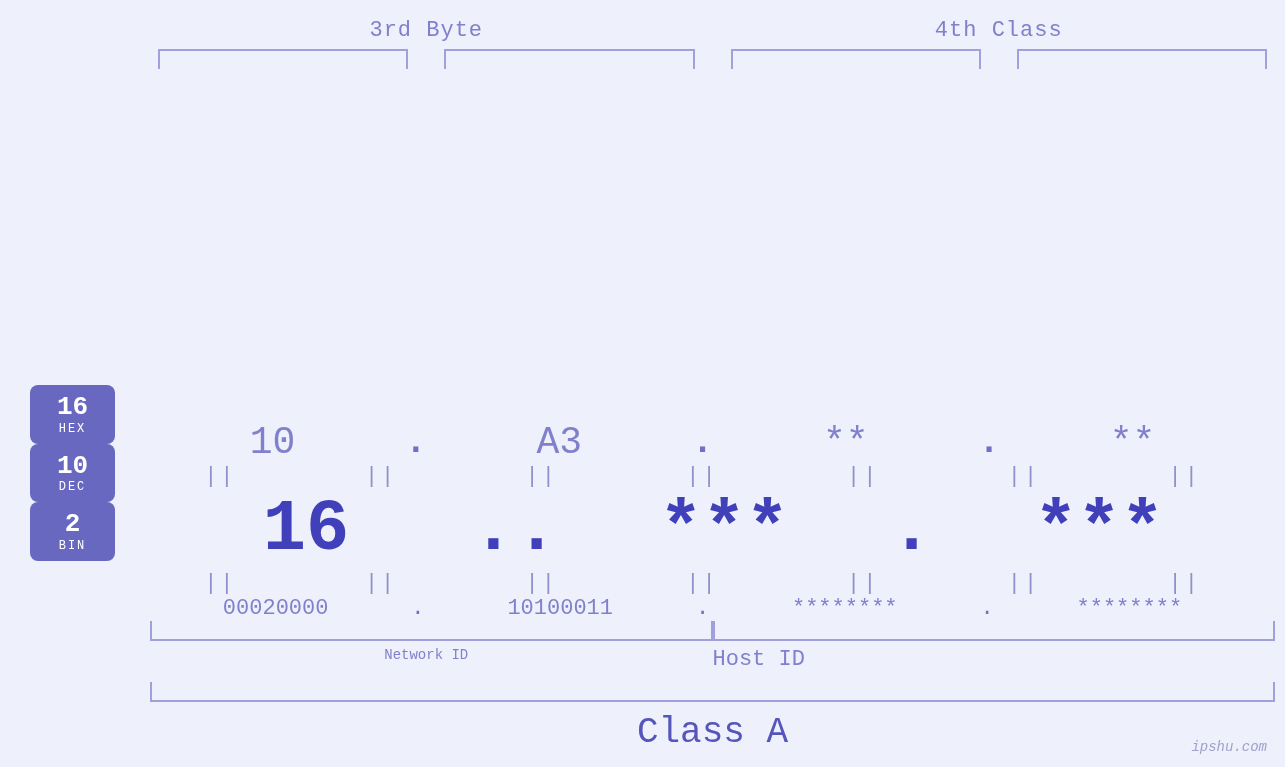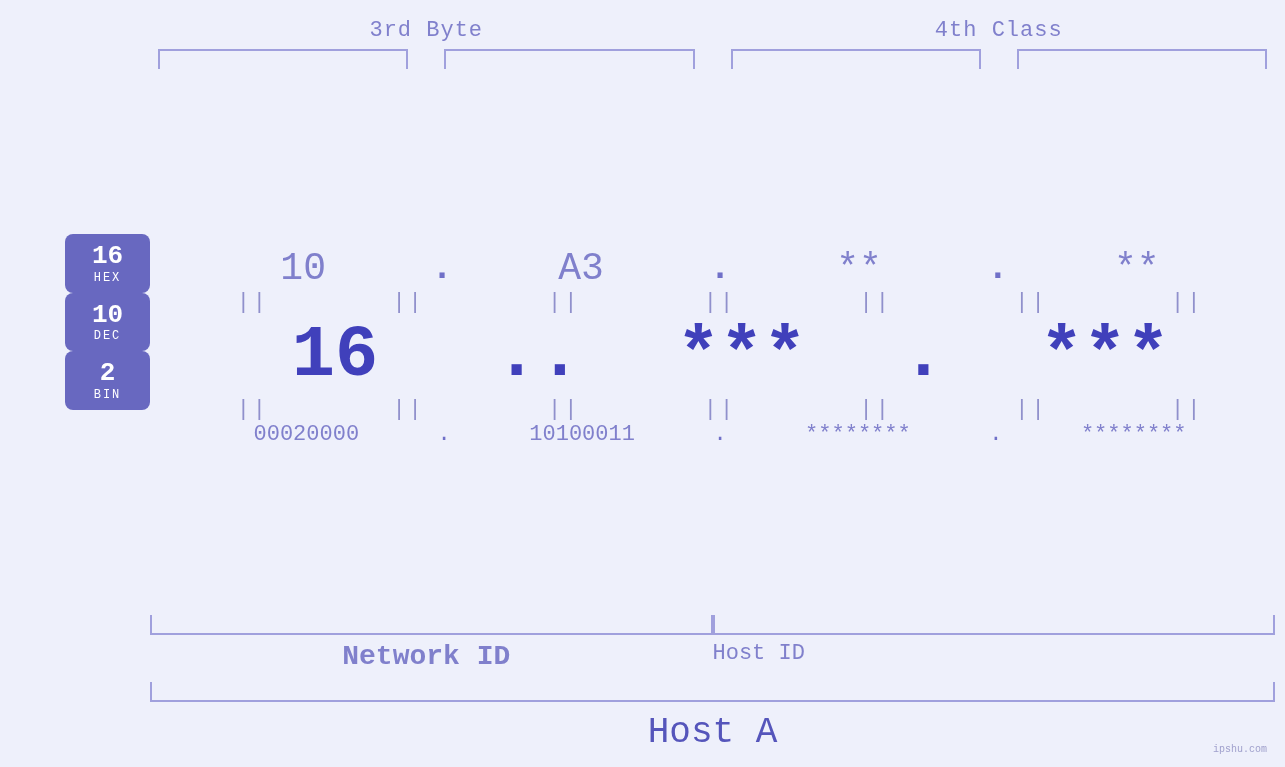--- a/index.html
+++ b/index.html
@@ -57,22 +57,21 @@
       border-top: 2px solid #a0a0dd;
       border-left: 2px solid #a0a0dd;
       border-right: 2px solid #a0a0dd;
     }
 
     
     .content-area {
       display: flex;
       width: 100%;
       flex: 1;
-      align-items: center;
-      padding-left: 35px;
+      align-items: flex-end;
     }
 
     
     .base-labels {
       display: flex;
       flex-direction: column;
       justify-content: space-around;
       padding: 20px 10px 60px 30px;
       gap: 0;
       width: 140px;
@@ -211,24 +210,23 @@
 
     .id-labels {
       display: flex;
       width: 100%;
     }
 
     .network-id-label {
       width: 50%;
       text-align: center;
       color: #8080cc;
-      font-size: 28px;
+      font-size: 14px;
       font-family: 'Courier New', Courier, monospace;
       padding: 6px 0;
-      font-weight: bold;
     }
 
     .host-id-label {
       flex: 1;
       text-align: left;
       color: #8080cc;
       font-size: 22px;
       font-family: 'Courier New', Courier, monospace;
       padding: 6px 0;
     }
@@ -248,22 +246,23 @@
       font-size: 36px;
       font-family: 'Courier New', Courier, monospace;
       padding: 10px 0 14px;
     }
 
     .watermark {
       position: absolute;
       bottom: 12px;
       right: 18px;
       color: #a0a0cc;
-      font-size: 10px;
-      font-family: 'Courier New', Courier, monospace;
+      font-size: 14px;
+      font-family: 'Courier New', Courier, monospace;
+      font-style: italic;
     }
   </style>
 </head>
 <body>
 
 <div class="main-container">
 
   <div class="byte-headers">
     <div class="byte-label">3rd Byte</div>
     <div class="byte-label">4th Class</div>
@@ -376,18 +375,18 @@
       <div class="host-bracket"></div>
     </div>
 
     <div class="id-labels">
       <div class="network-id-label">Network ID</div>
       <div class="host-id-label">Host ID</div>
     </div>
 
     <div class="full-bottom-bracket"></div>
 
-    <div class="class-label">Host A</div>
+    <div class="class-label">Class A</div>
   </div>
 
   <div class="watermark">ipshu.com</div>
 
 </div>
 
 </body></html>

